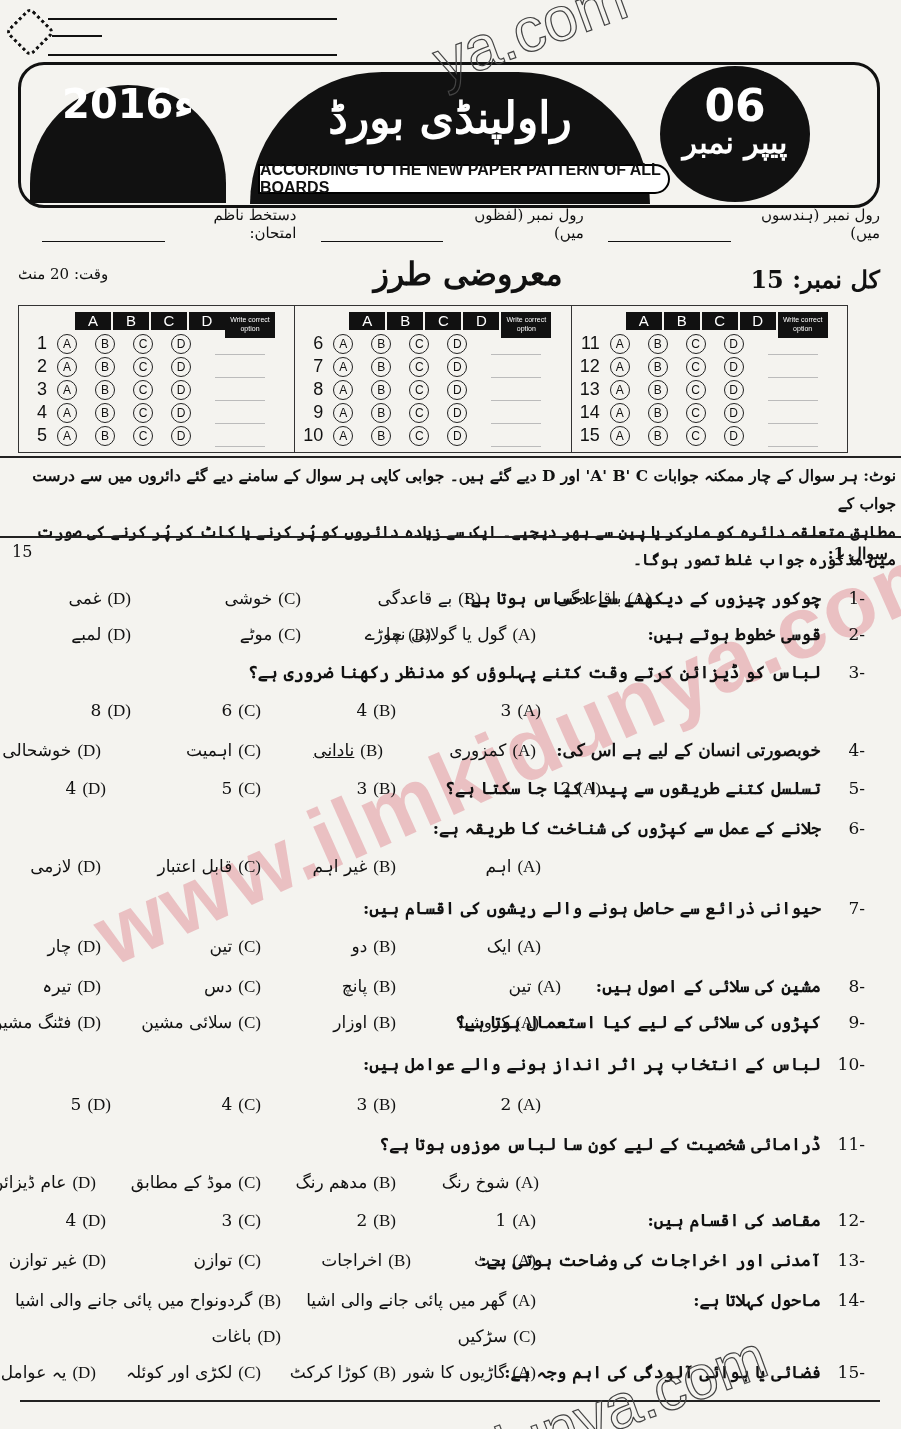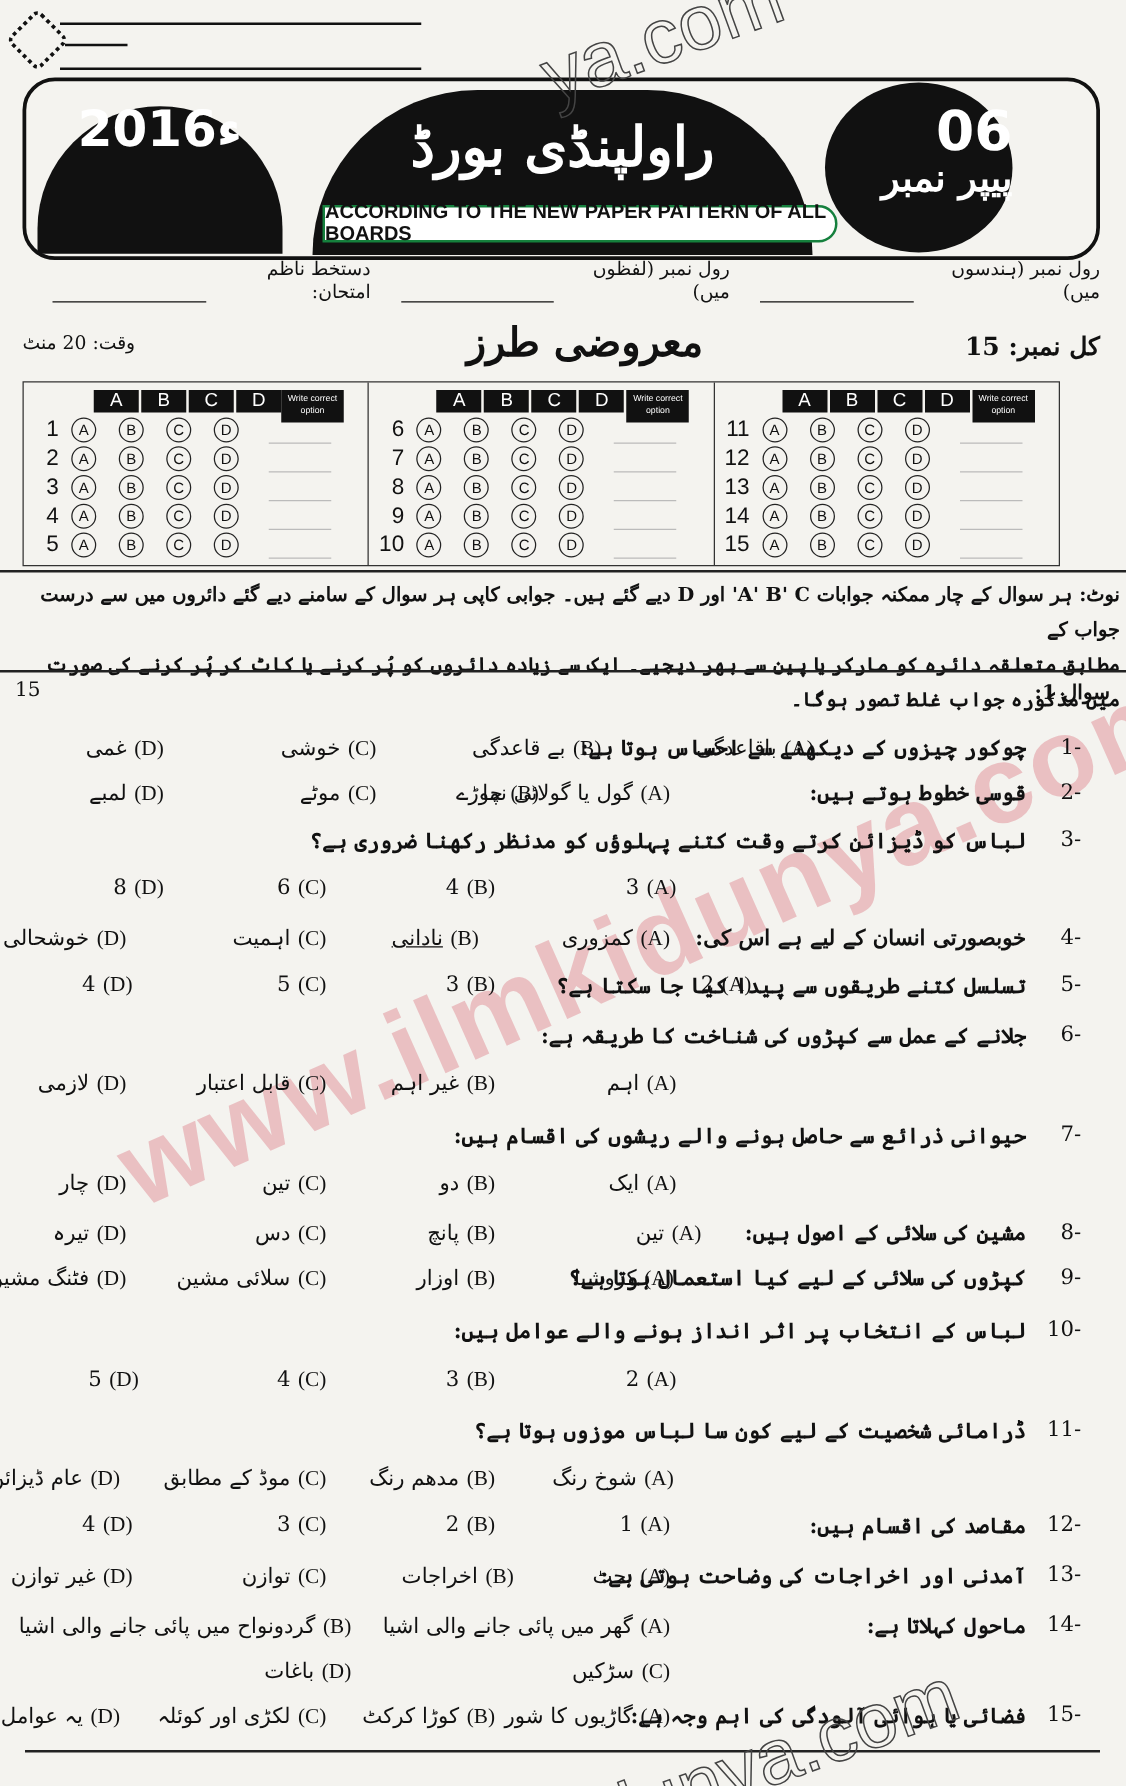--- a/index.html
+++ b/index.html
@@ -13,32 +13,32 @@
   .ribbon .pill { position: absolute; left: 88px; top: 13px; width: 240px; height: 32px; background: #111; border-radius: 30px 0 0 30px; color: #fff; direction: rtl; font-size: 17px; display: flex; align-items: center; justify-content: center; font-weight: bold; }
   .ribbon .line { position: absolute; left: 40px; top: 27px; width: 50px; height: 2px; background: #111; }
 
   
   .header { position: absolute; left: 18px; top: 62px; width: 862px; height: 146px; border: 3px solid #111; border-radius: 26px; }
   .year-badge { position: absolute; left: 30px; top: 85px; width: 196px; height: 118px; background: #111; border-radius: 100px 100px 0 0; color: #fff; text-align: center; }
   .year-badge .sal { font-size: 38px; direction: rtl; margin-top: 14px; font-weight: bold; }
   .year-badge .yr { font-family: "DejaVu Sans", sans-serif; font-size: 40px; font-weight: bold; margin-top: -4px; letter-spacing: 1px; }
   .board-badge { position: absolute; left: 250px; top: 72px; width: 400px; height: 132px; background: #111; border-radius: 200px 200px 0 0; color: #fff; }
   .board-badge .name { text-align: center; font-size: 44px; direction: rtl; margin-top: 20px; font-weight: bold; }
-  .pattern-strip { position: absolute; left: 258px; top: 164px; width: 412px; height: 30px; background: #fff; border: 2px solid #15803d; border-radius: 0 16px 16px 0; font-family: "Liberation Sans", sans-serif; font-weight: bold; font-size: 16px; display: flex; align-items: center; justify-content: center; color: #111; }
-  .paper-badge { position: absolute; left: 660px; top: 66px; width: 150px; height: 136px; background: #111; border-radius: 50%; color: #fff; text-align: right; }
+  .pattern-strip { position: absolute; left: 258px; top: 164px; width: 412px; height: 30px; background: #fff; border: 2px solid #000000; border-radius: 0 16px 16px 0; font-family: "Liberation Sans", sans-serif; font-weight: bold; font-size: 16px; display: flex; align-items: center; justify-content: center; color: #111; }
+  .paper-badge { position: absolute; left: 660px; top: 66px; width: 150px; height: 136px; background: #111; border-radius: 50%; color: #fff; text-align: center; }
   .paper-badge .num { font-family: "DejaVu Sans", sans-serif; font-weight: bold; font-size: 44px; margin-top: 14px; }
   .paper-badge .lbl { font-size: 30px; direction: rtl; margin-top: -6px; font-weight: bold; }
 
   
   .info-row { position: absolute; top: 212px; left: 18px; width: 862px; height: 30px; direction: rtl; display: flex; align-items: flex-end; font-size: 15px; }
   .info-row .fld { display: flex; align-items: flex-end; margin-left: 20px; }
   .info-row .blank { width: 130px; border-bottom: 1.5px solid #111; margin: 0 4px; height: 14px; }
 
   .meta-row { position: absolute; top: 255px; left: 18px; width: 862px; height: 46px; }
-  .meta-row .total { position: absolute; right: 0; top: 10px; direction: rtl; font-size: 20px; font-weight: bold; }
+  .meta-row .total { position: absolute; right: 0; top: 10px; direction: rtl; font-size: 24px; font-weight: bold; }
   .meta-row .title { position: absolute; left: 350px; top: 0; width: 200px; text-align: center; direction: rtl; font-size: 32px; font-weight: bold; }
   .meta-row .time { position: absolute; left: 0; top: 10px; direction: rtl; font-size: 15px; }
 
   
   .grid { position: absolute; top: 305px; left: 18px; width: 830px; height: 148px; border: 1.5px solid #333; display: flex; }
   .grid .block { flex: 1; position: relative; border-left: 1.5px solid #333; }
   .grid .block:first-child { border-left: none; }
   .hdrs { position: absolute; top: 6px; display: flex; }
   .hdrs span { width: 36px; height: 18px; background: #111; color: #fff; font-family: "Liberation Sans", sans-serif; font-size: 15px; text-align: center; line-height: 18px; margin-right: 2px; }
   .write-hdr { position: absolute; top: 6px; width: 50px; height: 26px; background: #111; color: #fff; font-family: "Liberation Sans", sans-serif; font-size: 7px; text-align: center; line-height: 9px; padding-top: 3px; }

